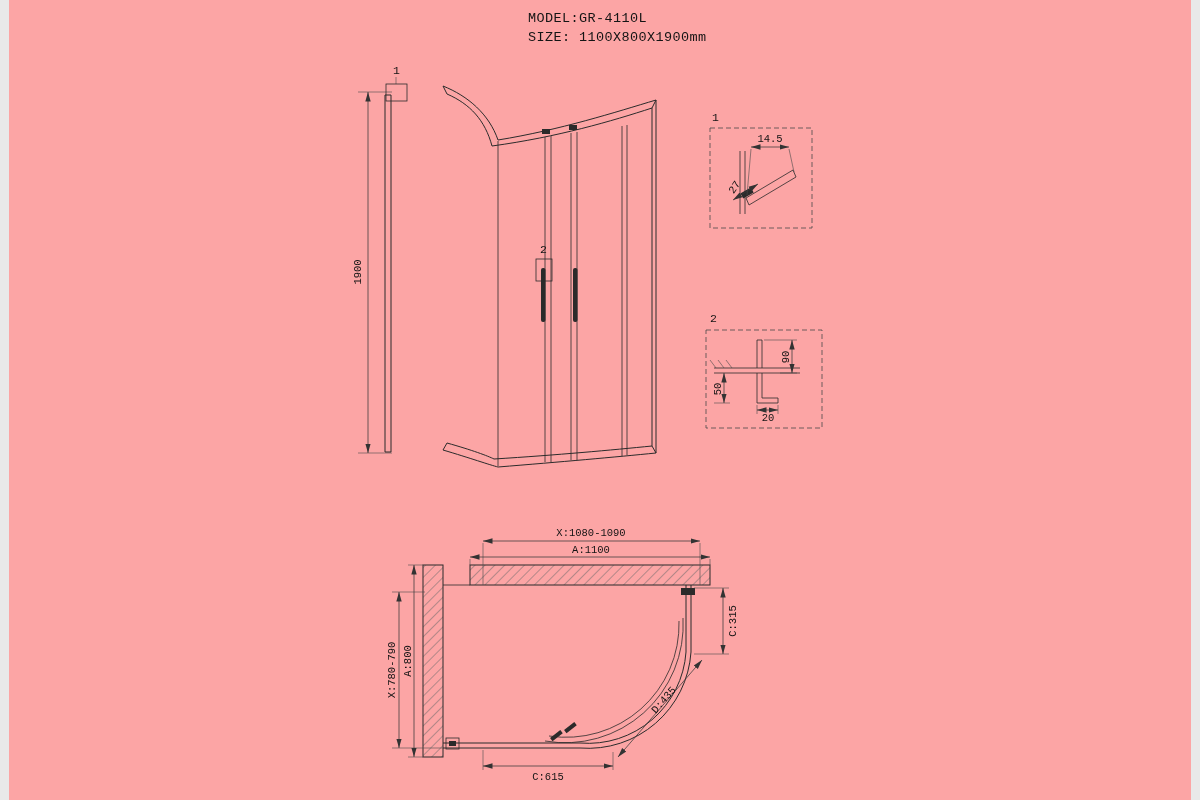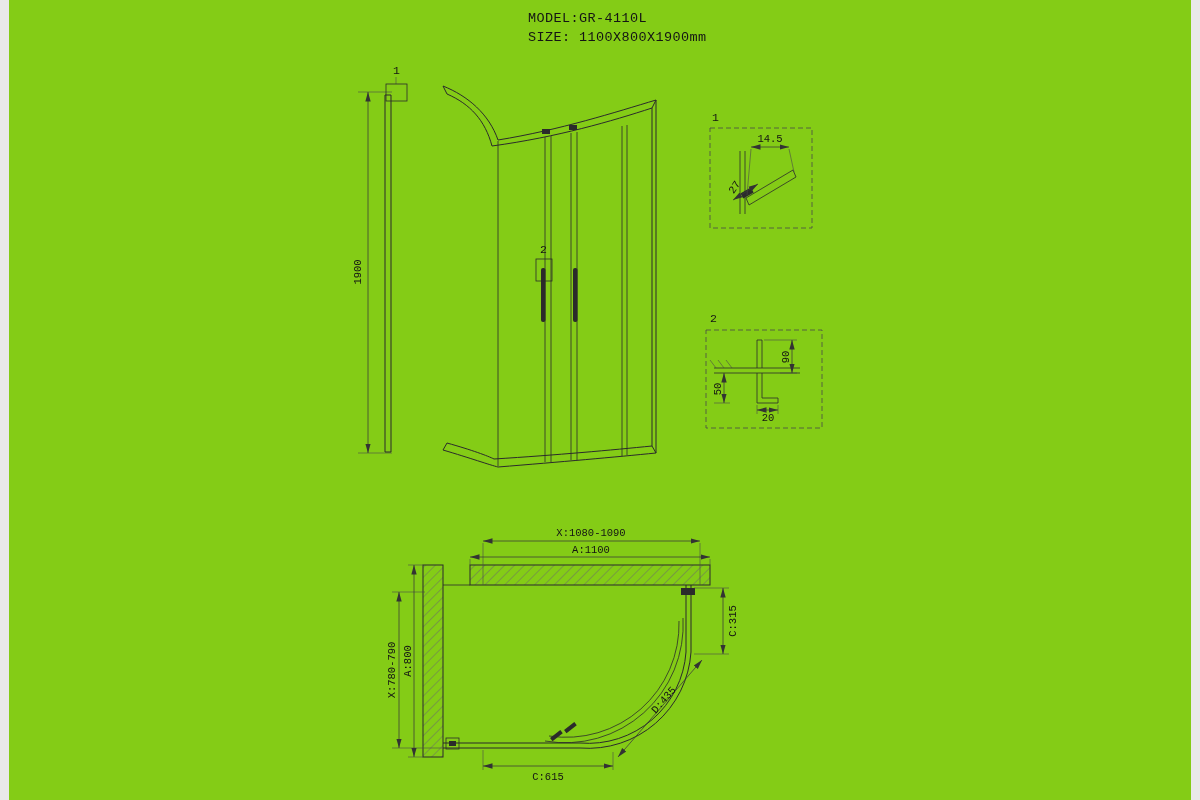--- a/index.html
+++ b/index.html
@@ -1,16 +1,16 @@
 <!DOCTYPE html>
 <html><head>
 <meta charset="utf-8">
 <style>
   html,body{margin:0;padding:0;background:#fff;}
-  .page{position:relative;width:1200px;height:800px;background:#84cc16;overflow:hidden;}
+  .page{position:relative;width:1200px;height:800px;background:#fca5a5;overflow:hidden;}
   svg{display:block;}
   text{font-family:"Liberation Mono","DejaVu Sans Mono",monospace;fill:#141414;}
   .t-title{font-size:13.5px;letter-spacing:.4px;}
   .t-dim{font-size:10.5px;}
   .t-call{font-size:11.5px;}
   .ln{stroke:#2b2b2b;stroke-width:1;fill:none;}
   .ln2{stroke:#2b2b2b;stroke-width:.8;fill:none;}
   .dim{stroke:#3a3a3a;stroke-width:.75;fill:none;}
   .ext{stroke:#4a4a4a;stroke-width:.6;fill:none;}
   .dashed{stroke:#4a4a4a;stroke-width:.8;fill:none;stroke-dasharray:5 3;}

